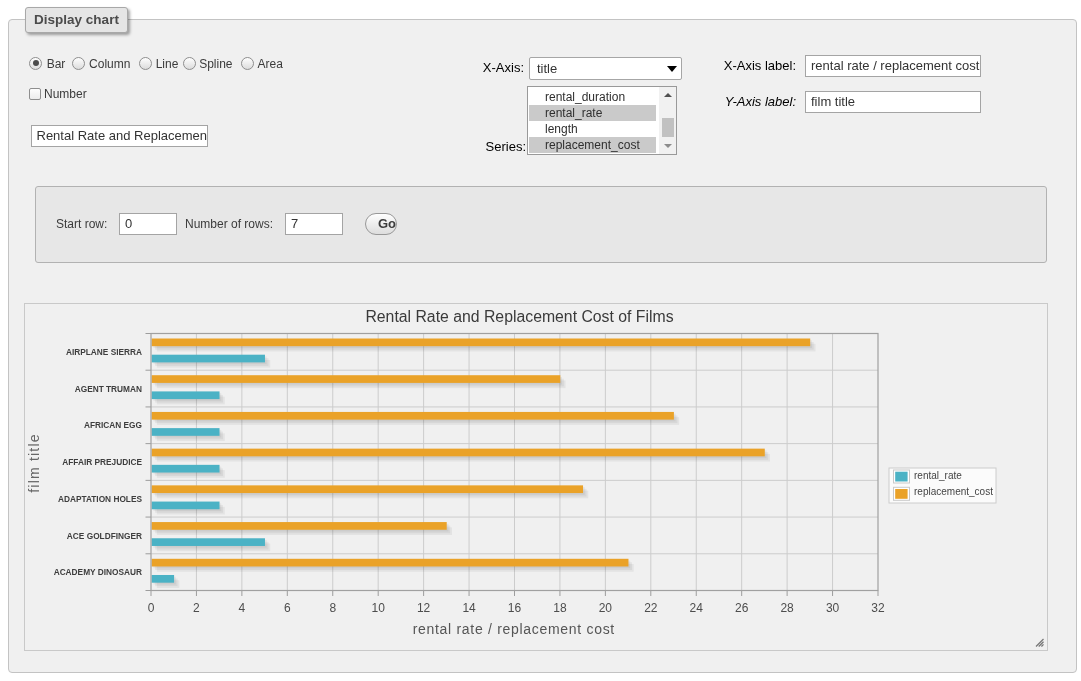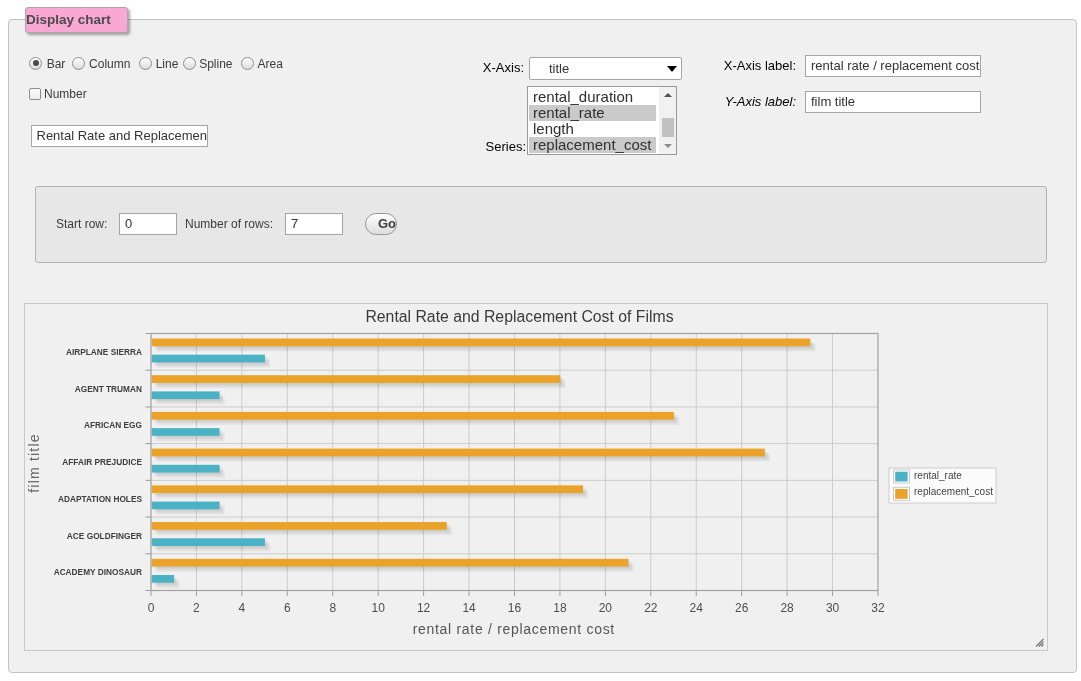--- a/index.html
+++ b/index.html
@@ -1,44 +1,44 @@
 <!DOCTYPE html>
 <html><head>
 <meta charset="utf-8">
 <style>
 * { box-sizing: border-box; margin:0; padding:0; }
 body { background:#ffffff; font-family:"Liberation Sans", sans-serif; }
 #page { position:relative; width:1081px; height:681px; overflow:hidden; }
 #fs { position:absolute; left:8px; top:19px; width:1069px; height:654px;
       background:#f0f0f0; border:1px solid #c3c3c3; border-radius:4px; }
 #legendbox { position:absolute; left:25px; top:7px; width:103px; height:26px;
-      background:#f9a8d4; border:1px solid #a8a8a8; border-radius:3px;
+      background:#e5e5e5; border:1px solid #a8a8a8; border-radius:3px;
       box-shadow:2px 2px 3px rgba(0,0,0,0.35);
-      font-size:13.5px; font-weight:bold; color:#4b4b4b; text-align:left; line-height:24px; }
+      font-size:13.5px; font-weight:bold; color:#4b4b4b; text-align:center; line-height:24px; }
 .lbl { position:absolute; font-size:12px; color:#3b3b3b; line-height:13px; white-space:nowrap; }
 .lblr { position:absolute; font-size:13px; color:#000000; line-height:13px; white-space:nowrap; text-align:right; }
 .radio { position:absolute; width:13px; height:13px; border-radius:50%;
       border:1px solid #8e8e8e; background:linear-gradient(#fefefe,#dcdcdc); }
 .radio.checked::after { content:''; position:absolute; left:2.5px; top:2.5px; width:6px; height:6px;
       border-radius:50%; background:#4a4a4a; }
 .checkbox { position:absolute; width:12px; height:12px; border:1px solid #8e8e8e;
       border-radius:2px; background:linear-gradient(#fdfdfd,#ececec); }
 .tinput { position:absolute; background:#ffffff; border:1px solid #a4a4a4;
       font-size:13px; color:#333; line-height:20px; padding-left:5px;
       white-space:nowrap; overflow:hidden; height:22px; }
 #xsel { position:absolute; left:529px; top:57px; width:153px; height:23px;
       background:#ffffff; border:1px solid #a6a6a6; border-radius:2px; font-size:13px; color:#333;
-      line-height:21px; padding-left:19px; }
+      line-height:21px; padding-left:7px; }
 #xsel .arr { position:absolute; right:4px; top:7.5px; width:0; height:0;
       border-left:5px solid transparent; border-right:5px solid transparent;
       border-top:6.5px solid #000000; }
 #mlist { position:absolute; left:527px; top:86px; width:150px; height:69px;
       background:#ffffff; border:1px solid #999999; overflow:hidden; }
-#mlist .opt { position:absolute; left:1px; width:127px; height:16px; font-size:15px;
-      color:#2f2f2f; line-height:16px; padding-left:4px; white-space:nowrap; }
+#mlist .opt { position:absolute; left:1px; width:127px; height:16px; font-size:12px;
+      color:#2f2f2f; line-height:16px; padding-left:16px; white-space:nowrap; }
 #mlist .sel { background:#cacaca; }
 #sbar { position:absolute; right:0; top:0; width:17px; height:67px; background:#f1f1f1; }
 #sbar .btn { position:absolute; left:0; width:17px; height:17px; background:#f1f1f1; }
 #sbar .thumb { position:absolute; left:2.5px; top:31px; width:12.5px; height:20px; background:#c1c1c1; }
 .tri-up { position:absolute; left:4.5px; top:6px; width:0; height:0;
       border-left:4px solid transparent; border-right:4px solid transparent;
       border-bottom:4.5px solid #505050; }
 .tri-dn { position:absolute; left:4.5px; top:6.5px; width:0; height:0;
       border-left:4px solid transparent; border-right:4px solid transparent;
       border-top:4.5px solid #8c8c8c; }

